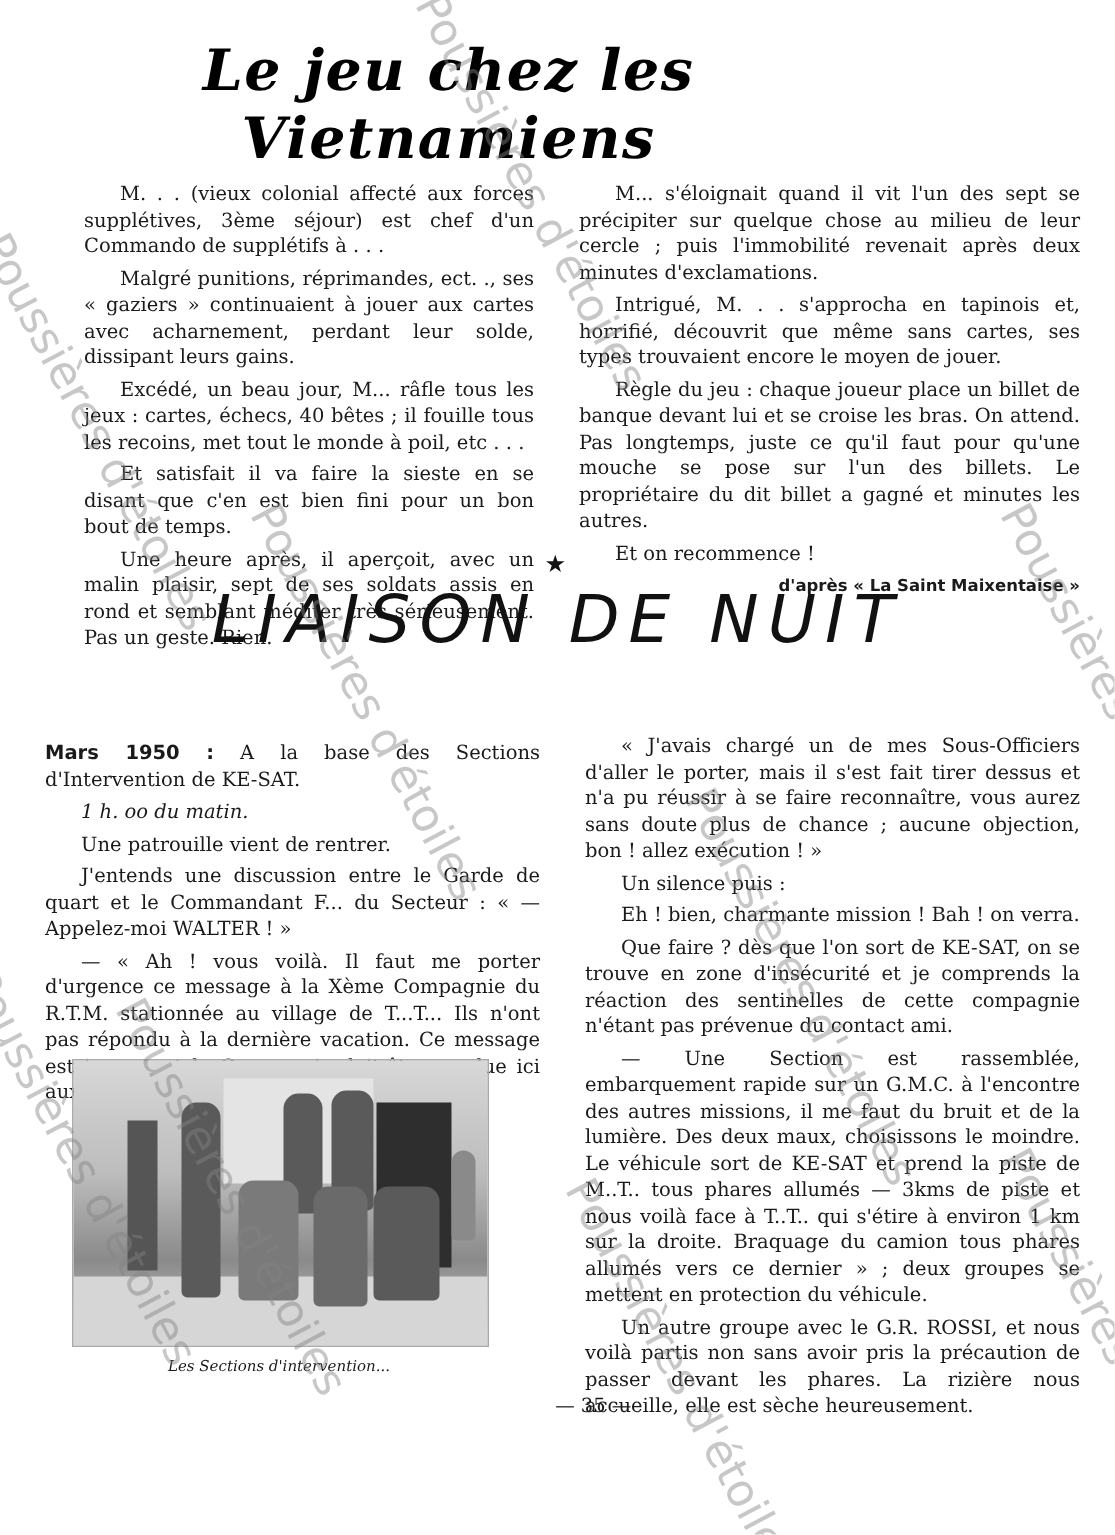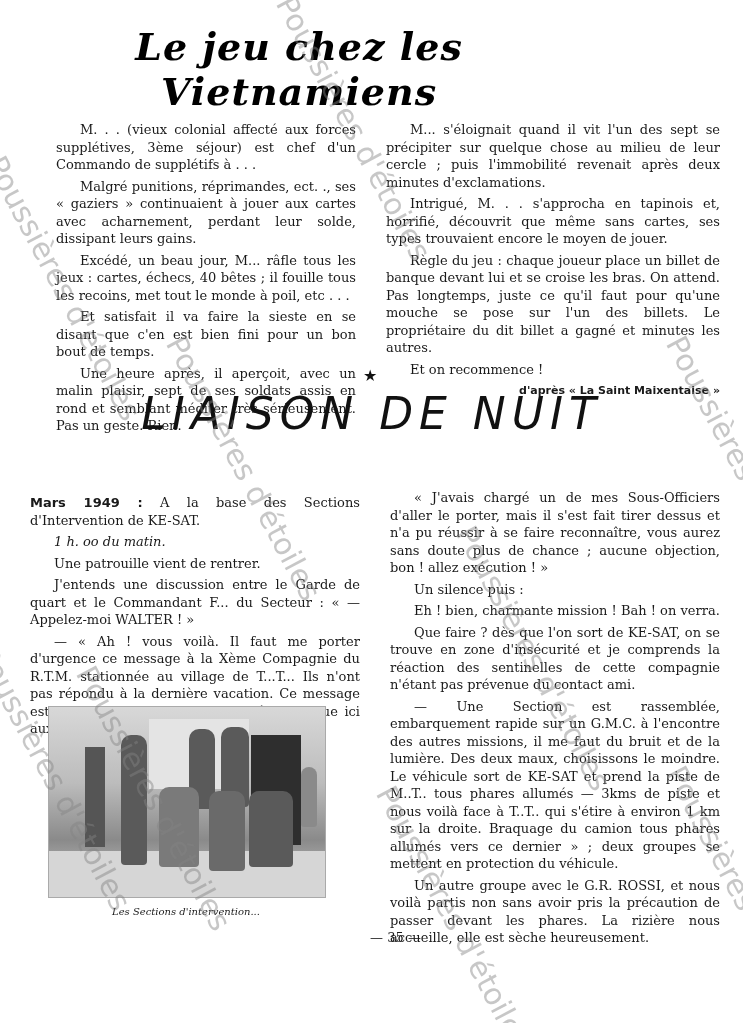--- a/index.html
+++ b/index.html
@@ -74,21 +74,21 @@
     <p>Règle du jeu : chaque joueur place un billet de banque devant lui et se croise les bras. On attend. Pas longtemps, juste ce qu'il faut pour qu'une mouche se pose sur l'un des billets. Le propriétaire du dit billet a gagné et minutes les autres.</p>
     <p>Et on recommence !</p>
     <p class="source">d'après « La Saint Maixentaise »</p>
   </div>
 
   <div class="star">★</div>
 
   <div class="title2">LIAISON DE NUIT</div>
 
   <div class="col col3">
-    <p class="noindent"><span class="date">Mars 1949 :</span><span> A la base des Sections d'Intervention de KE-SAT.</span></p>
+    <p class="noindent"><span class="date">Mars 1950 :</span><span> A la base des Sections d'Intervention de KE-SAT.</span></p>
     <p class="time">1 h. oo du matin.</p>
     <p>Une patrouille vient de rentrer.</p>
     <p>J'entends une discussion entre le Garde de quart et le Commandant F... du Secteur : « — Appelez-moi WALTER ! »</p>
     <p>— « Ah ! vous voilà. Il faut me porter d'urgence ce message à la Xème Compagnie du R.T.M. stationnée au village de T...T... Ils n'ont pas répondu à la dernière vacation. Ce message est important la Compagnie doit-être rendue ici aux premières heures du jour ».</p>
   </div>
 
   <div class="photo">
     <div class="wall"></div>
     <div class="door1"></div>
     <div class="door2"></div>

